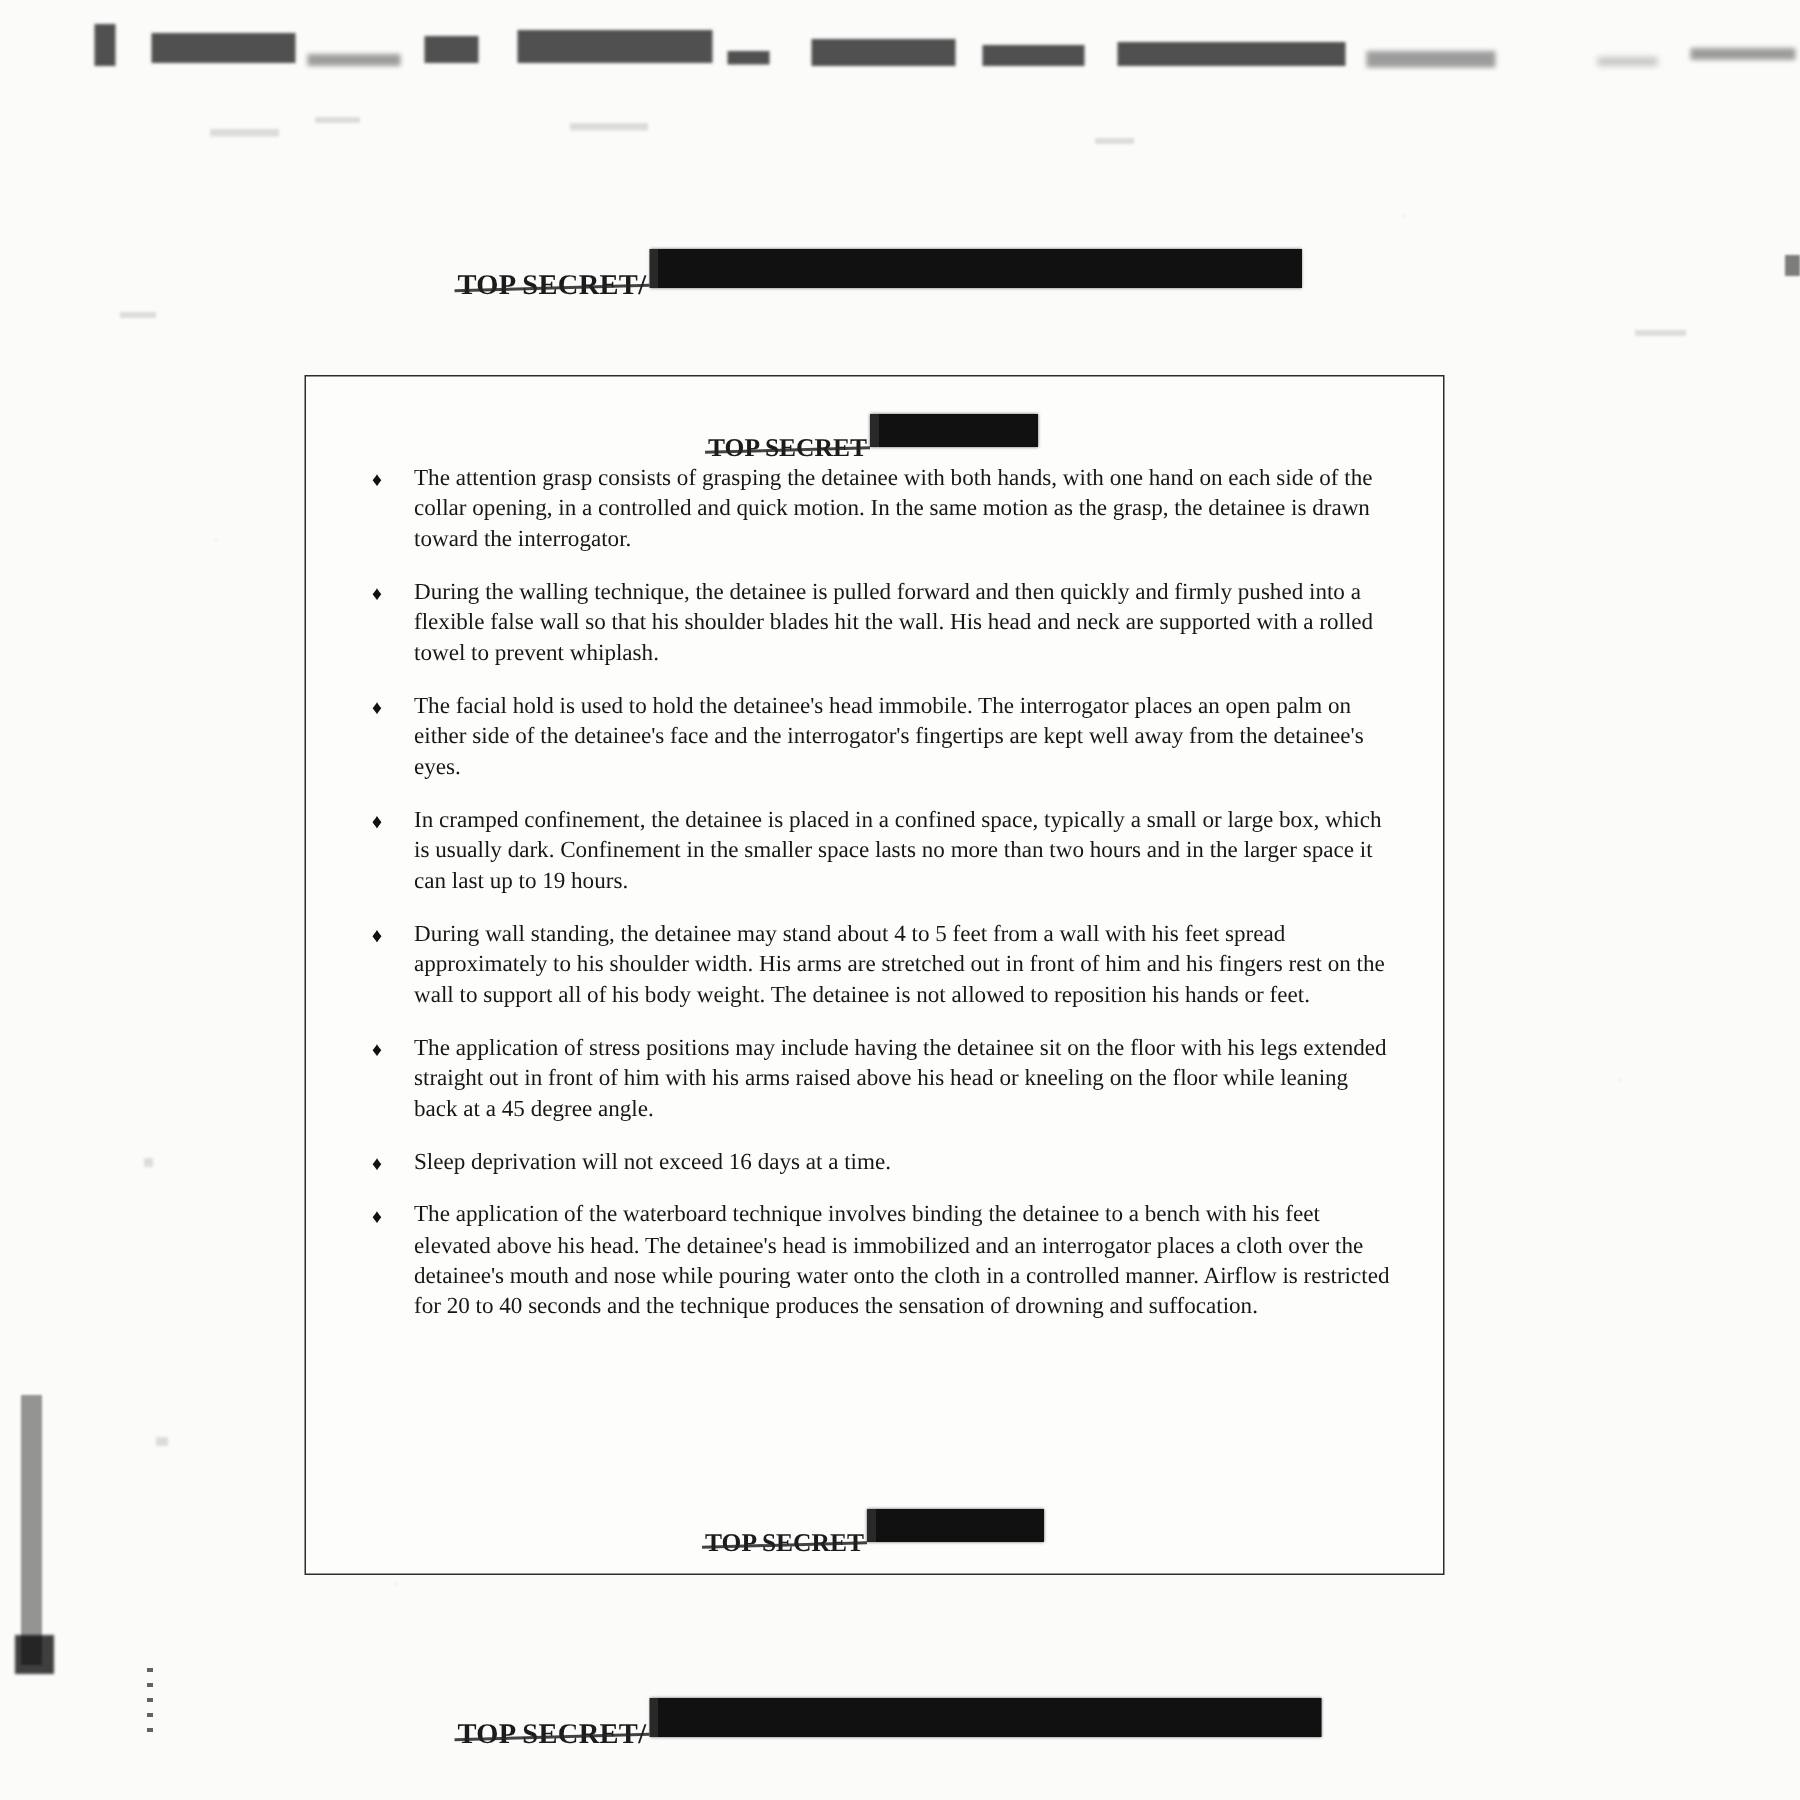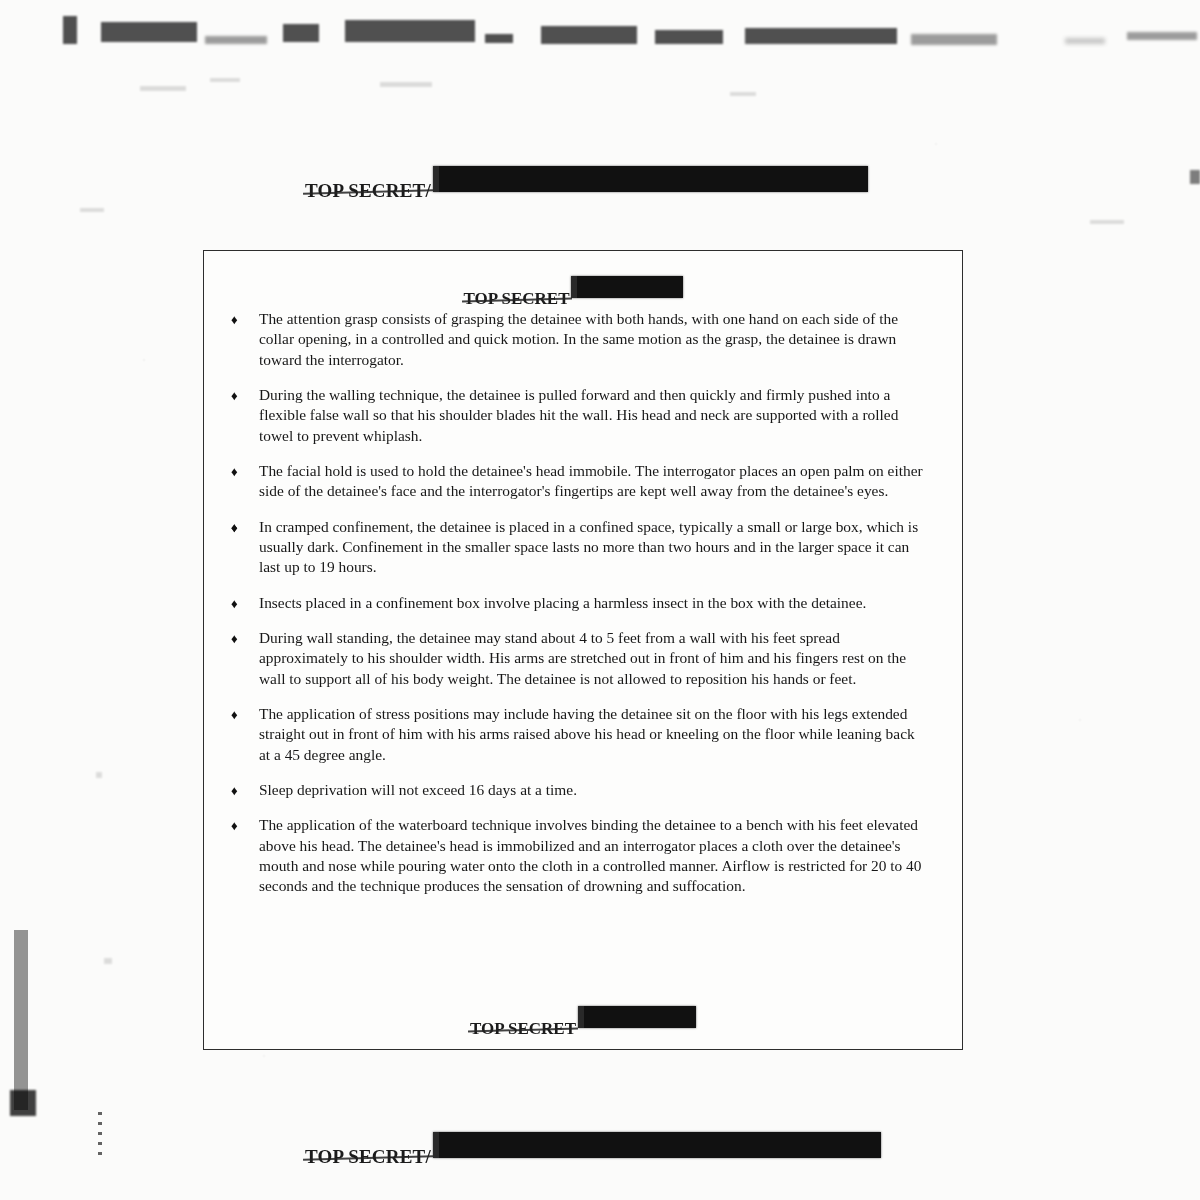--- a/index.html
+++ b/index.html
@@ -100,21 +100,21 @@
   
   .doc-frame {
     position: absolute;
     left: 203px;
     top: 250px;
     width: 760px;
     height: 800px;
     border: 1.6px solid #2d2d2d;
     background: #fdfdfc;
     box-sizing: border-box;
-    padding: 10px 28px 8px 9px;
+    padding: 10px 28px 8px 26px;
   }
 
   .frame-class-top {
     display: flex;
     justify-content: center;
     align-items: center;
     margin-top: 4px;
     font-size: 17px;
     white-space: nowrap;
   }
@@ -269,21 +269,20 @@
       </li>
       <li>
         <span class="dot">♦</span>
       </li>
       <li>
         <span class="dot">♦</span>
         <span>In cramped confinement, the detainee is placed in a confined space, typically a small or large box, which is usually dark.  Confinement in the smaller space lasts no more than two hours and in the larger space it can last up to 19 hours.</span>
       </li>
       <li>
         <span class="dot">♦</span>
-        <span>Insects placed in a confinement box involve placing a harmless insect in the box with the detainee.</span>
       </li>
       <li>
         <span class="dot">♦</span>
         <span>During wall standing, the detainee may stand about 4 to 5 feet from a wall with his feet spread approximately to his shoulder width.  His arms are stretched out in front of him and his fingers rest on the wall to support all of his body weight.  The detainee is not allowed to reposition his hands or feet.</span>
       </li>
       <li>
         <span class="dot">♦</span>
         <span>The application of stress positions may include having the detainee sit on the floor with his legs extended straight out in front of him with his arms raised above his head or kneeling on the floor while leaning back at a 45 degree angle.</span>
       </li>
       <li>

